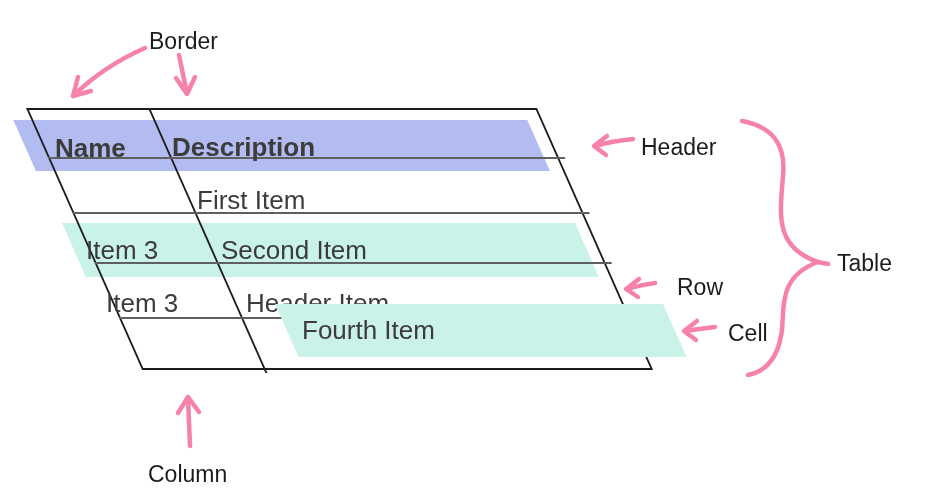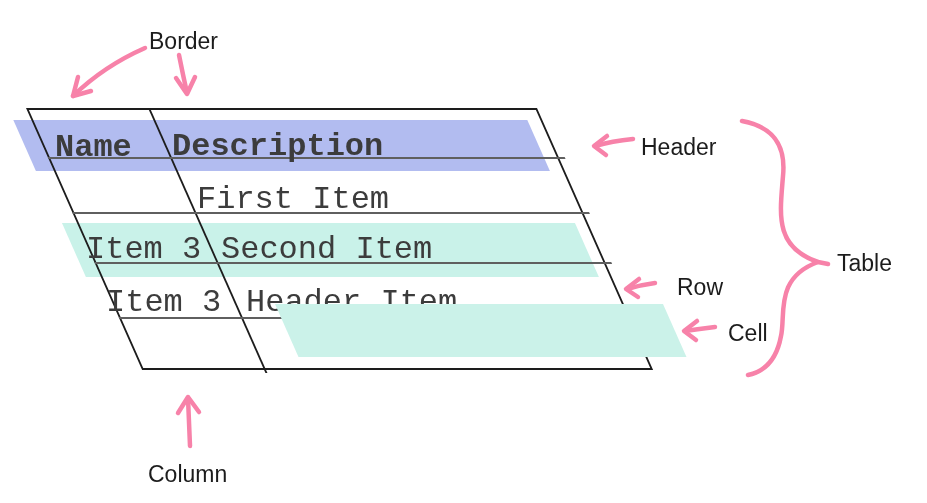--- a/index.html
+++ b/index.html
@@ -28,22 +28,22 @@
   .hl-header{left:-18px;top:12px;width:514px;height:51px;background:var(--hl-header,#b2bcf0);}
   .hl-row{left:-15px;top:115px;width:513px;height:54px;background:var(--hl-row,#c9f2e9);}
   
   .cell-overlay{
     position:absolute;left:275px;top:304px;width:388px;height:53px;
     background:var(--hl-cell,#cbf2e9);transform:skewX(23.9deg);
     transform-origin:0 0;z-index:3;
   }
   
   .tcell{
-    position:absolute;font-family:Liberation Mono, monospace;
-    font-size:32px;line-height:26px;color:var(--table-text,#3c3c3c);
+    position:absolute;font-family:Liberation Sans, sans-serif;
+    font-size:26px;line-height:26px;color:var(--table-text,#3c3c3c);
     white-space:pre;z-index:2;
   }
   .tcell.th{font-weight:700;}
   .tcell.above{z-index:4;}
   
   .label{
     position:absolute;font-size:23px;line-height:27px;
     color:var(--label-text,#1c1c1c);white-space:nowrap;z-index:6;
   }
   
@@ -69,20 +69,21 @@
 
   <span class="tcell th" style="left:55px;top:135px">Name</span>
   <span class="tcell th" style="left:172px;top:134px">Description</span>
   <span class="tcell" style="left:197px;top:187px">First Item</span>
   <span class="tcell" style="left:86px;top:237px">Item 3</span>
   <span class="tcell" style="left:221px;top:237px">Second Item</span>
   <span class="tcell" style="left:106px;top:290px">Item 3</span>
   <span class="tcell" style="left:246px;top:290px">Header Item</span>
 
   <div class="cell-overlay"></div>
+  <span class="tcell above" style="left:302px;top:317px">Fourth Item</span>
 
   <svg id="anno" width="927" height="503" viewBox="0 0 927 503">
     <g>
       <path d="M145,48 Q104,66 73,96"></path>
       <path d="M91,91 L73,96 L78,77"></path>
     </g>
     <g>
       <path d="M179,55 Q183,75 187,93"></path>
       <path d="M176,78 L187,94 L195,77"></path>
     </g>

